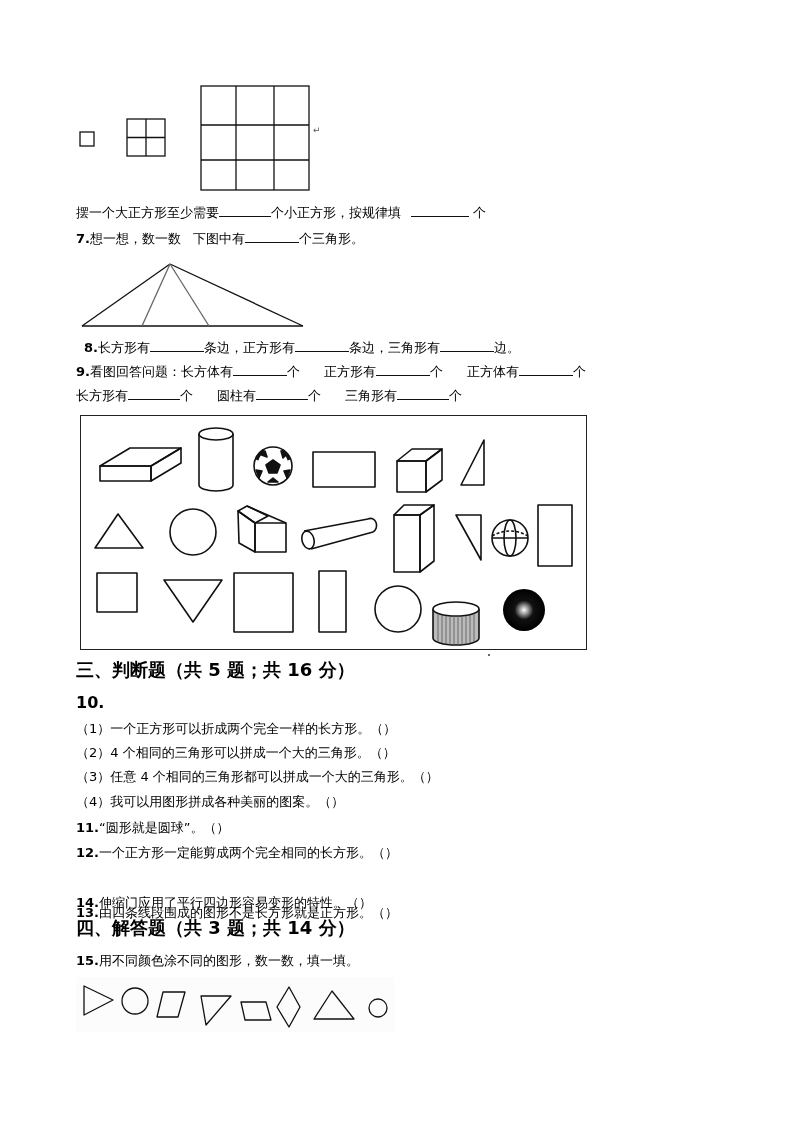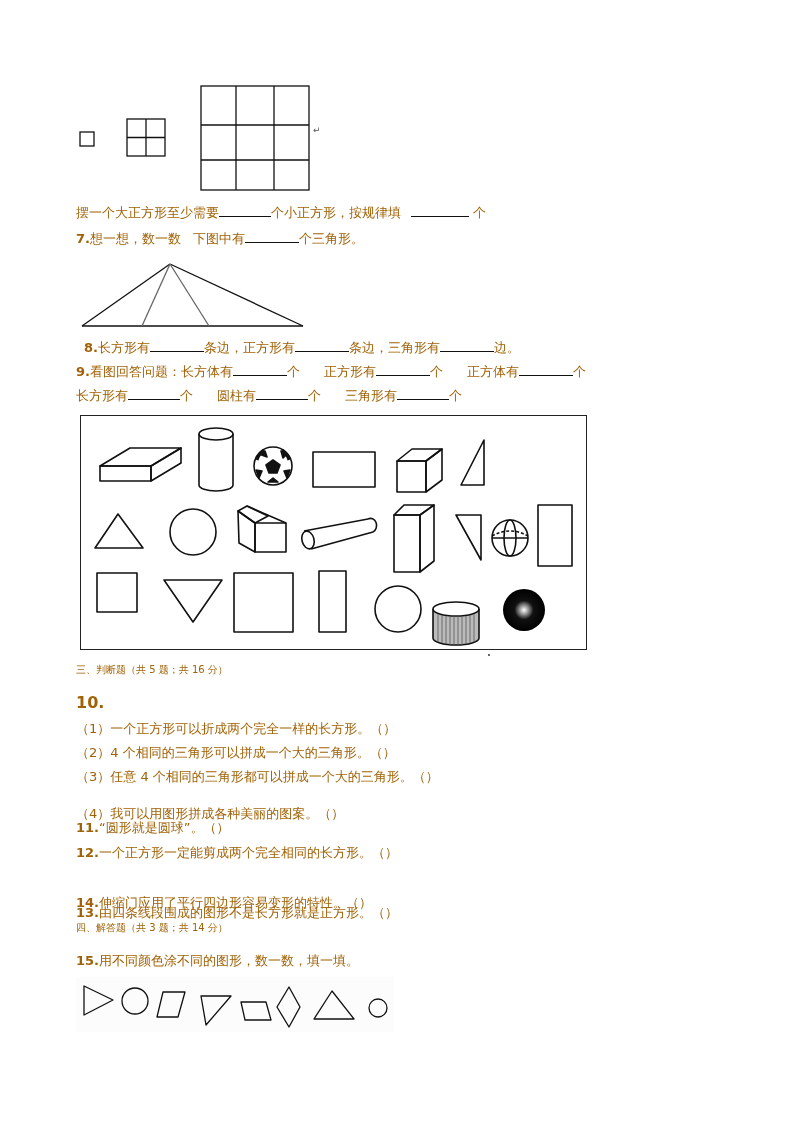--- a/index.html
+++ b/index.html
@@ -1,25 +1,25 @@
 <!DOCTYPE html>
 <html><head>
 <meta charset="utf-8">
 <style>
   * { box-sizing: border-box; margin: 0; padding: 0; }
   html, body { width: 794px; height: 1123px; background: #ffffff; }
   body { position: relative; font-family: "DejaVu Sans", "Liberation Sans", sans-serif; color: #111; overflow: hidden; }
-  .line { position: absolute; font-size: 13px; line-height: 18px; white-space: nowrap; color: #a16207; }
+  .line { position: absolute; font-size: 13px; line-height: 18px; white-space: nowrap; color: #000000; }
   .blank { display: inline-block; border-bottom: 1px solid #111; height: 14px; vertical-align: baseline; }
   .w52 { width: 52px; }
   .w54 { width: 54px; }
   .w58 { width: 58px; }
   .gap { display: inline-block; }
   .bold { font-weight: bold; }
-  .heading { font-size: 10px; font-weight: normal; }
+  .heading { font-size: 18px; font-weight: bold; }
   svg { position: absolute; overflow: visible; }
   .shapes-box { position: absolute; left: 80px; top: 415px; width: 507px; height: 235px; border: 1.5px solid #222; }
 </style>
 </head>
 <body>
 
 <svg style="left:0;top:0;width:794px;height:200px;">
   <g stroke="#111" stroke-width="1.3" fill="none">
     <rect x="80" y="132" width="14" height="14"></rect>
 
@@ -166,21 +166,21 @@
   <circle cx="524" cy="610" r="21" fill="url(#darkSphere)"></circle>
   <circle cx="489" cy="655" r="1" fill="#333"></circle>
 </svg>
 
 <div class="line heading" style="left:76px;top:661px;">三、判断题（共 5 题；共 16 分）</div>
 
 <div class="line bold" style="left:76px;top:694px;font-size:16px;">10.</div>
 <div class="line" style="left:76px;top:720px;">（1）一个正方形可以折成两个完全一样的长方形。（）</div>
 <div class="line" style="left:76px;top:744px;">（2）4 个相同的三角形可以拼成一个大的三角形。（）</div>
 <div class="line" style="left:76px;top:768px;">（3）任意 4 个相同的三角形都可以拼成一个大的三角形。（）</div>
-<div class="line" style="left:76px;top:793px;margin-top:12px;">（4）我可以用图形拼成各种美丽的图案。（）</div>
+<div class="line" style="left:76px;top:793px;">（4）我可以用图形拼成各种美丽的图案。（）</div>
 
 <div class="line" style="left:76px;top:819px;">
   <span class="bold">11.</span><span>“圆形就是圆球”。（）</span>
 </div>
 <div class="line" style="left:76px;top:844px;">
   <span class="bold">12.</span><span>一个正方形一定能剪成两个完全相同的长方形。（）</span>
 </div>
 <div class="line" style="left:76px;top:904px;">
   <span class="bold">13.</span><span>由四条线段围成的图形不是长方形就是正方形。（）</span>
 </div>

